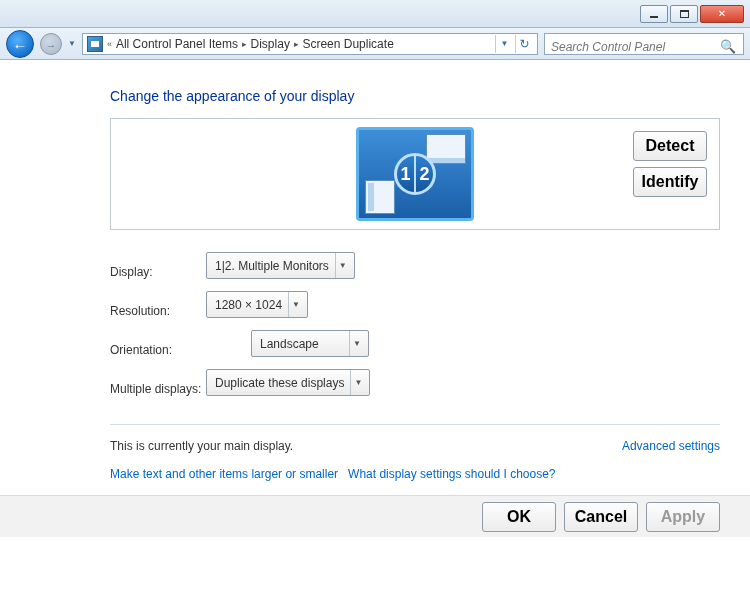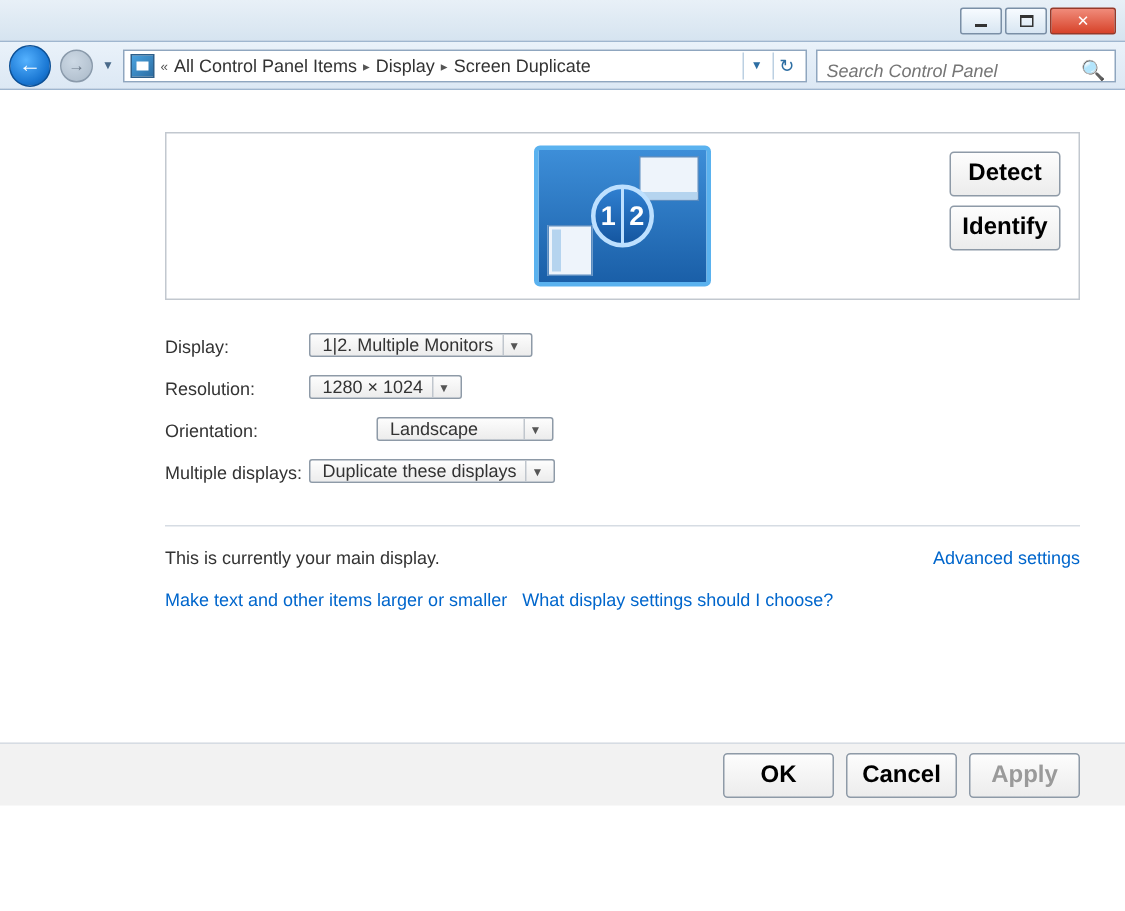--- a/index.html
+++ b/index.html
@@ -43,21 +43,21 @@
     .circle-badge { position: absolute; left: 50%; top: 50%; transform: translate(-50%,-50%); width: 42px; height: 42px; border-radius: 50%; background: linear-gradient(#2f7fd0,#1456a0); border: 3px solid #bde0ff; display: flex; }
     .badge-half { flex:1; display:flex; align-items:center; justify-content:center; color:#fff; font-weight: bold; font-size: 18px; }
     .badge-half:first-child { border-right: 2px solid #bde0ff; }
     .mini-screen1 { position:absolute; left:6px; bottom:4px; width:30px; height:34px; background:#eef4fb; border:1px solid #5a8cc0; }
     .mini-screen1::before { content:""; position:absolute; left:2px; top:2px; bottom:2px; width:6px; background:#b5d4ef; }
     .mini-screen2 { position:absolute; right:5px; top:4px; width:40px; height:30px; background:#eef4fb; border:1px solid #5a8cc0; }
     .mini-screen2::before { content:""; position:absolute; bottom:0; left:0; right:0; height:5px; background:#b5d4ef; }
     
     .form-row { display: flex; align-items: flex-end; margin-bottom: 12px; }
     .form-label { width: 96px; }
-    .combo { display: inline-flex; align-items: center; border: 1px solid #8e9aa7; background: linear-gradient(#fdfdfd,#ececec); border-radius: 2px; height: 16px; padding: 0 4px 0 8px; font-size: 12px; cursor: default; gap: 6px; }
+    .combo { display: inline-flex; align-items: center; border: 1px solid #8e9aa7; background: linear-gradient(#fdfdfd,#ececec); border-radius: 2px; height: 27px; padding: 0 4px 0 8px; font-size: 12px; cursor: default; gap: 6px; }
     .combo-arrow { font-size: 8px; color: #555; padding: 0 3px; border-left: 1px solid #c0c6cd; height: 100%; display:flex; align-items:center; }
     
     .divider-note { border-top: 1px solid #d6dce3; margin-top: 28px; padding-top: 14px; display: flex; justify-content: space-between; align-items: center; }
     .link { color: #0066cc; cursor: pointer; }
     .help-links { margin-top: 14px; display: flex; flex-direction: row; gap: 10px; }
     
     .footer { position: absolute; bottom: 70px; left: 0; right: 0; border-top: 1px solid #d6dce3; background: #f2f2f2; height: 42px; display: flex; align-items: center; justify-content: flex-end; padding: 0 30px; gap: 8px; margin-top: 40px; }
     .footer .btn { min-width: 74px; }
     .btn-disabled { color: #9a9a9a; }
   </style>
@@ -99,20 +99,21 @@
       <span class="addr-btn">↻</span>
     </div>
   </div>
   <div class="searchbox">
     <input class="search-input" placeholder="Search Control Panel" style="">
     <span class="search-icon">🔍</span>
   </div>
 </div>
 
 <div class="content">
+  <div class="heading">Change the appearance of your display</div>
 
   <div class="preview-box">
     <div class="monitor-graphic">
       <div class="mini-screen2"></div>
       <div class="mini-screen1"></div>
       <div class="circle-badge">
         <div class="badge-half">1</div>
         <div class="badge-half">2</div>
       </div>
     </div>

